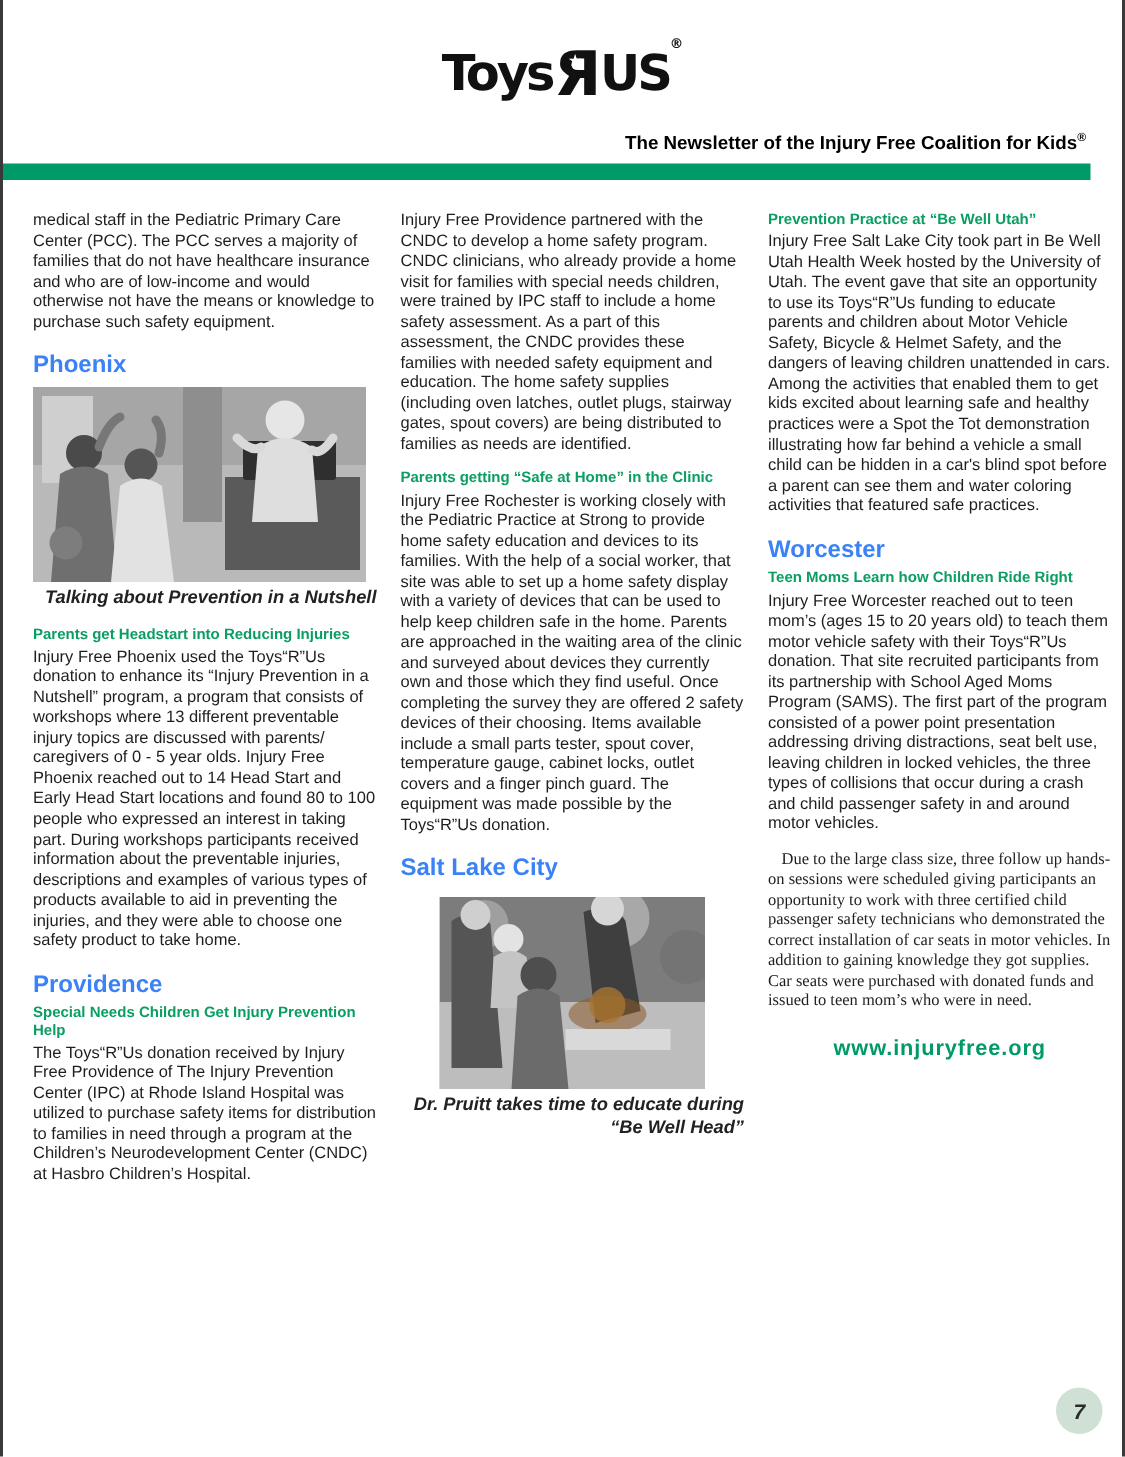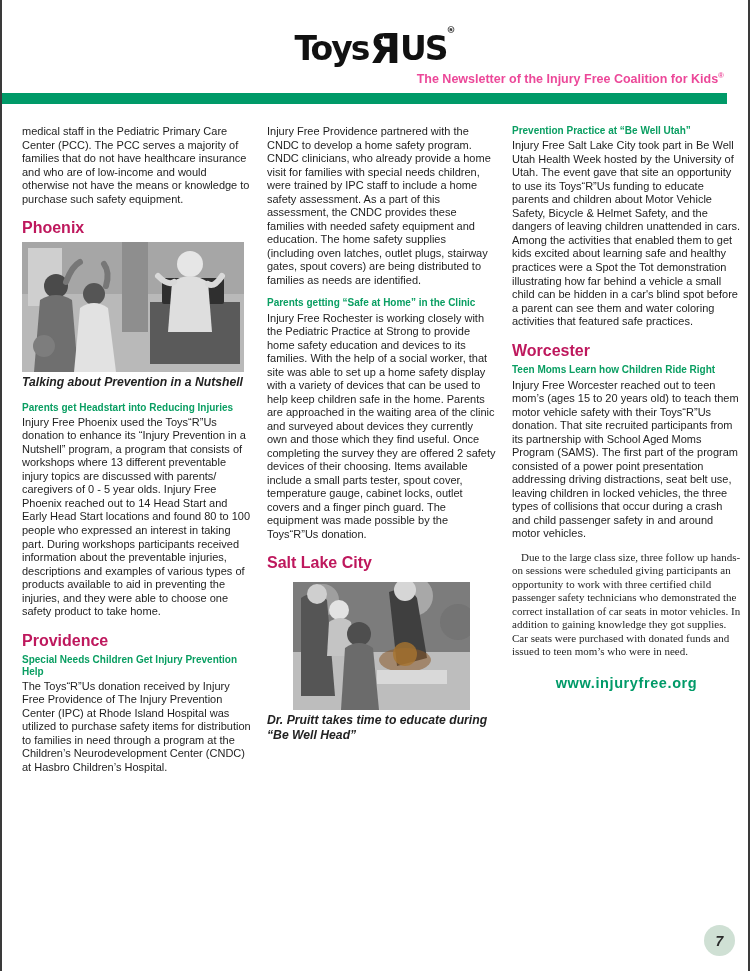--- a/index.html
+++ b/index.html
@@ -41,22 +41,22 @@
     font-size:11px;
     color:#fff;
     letter-spacing:0;
   }
   .logo .logo-reg{font-size:9px;vertical-align:top;letter-spacing:0;}
   .tagline{
     text-align:right;
     padding-right:26px;
     font-weight:bold;
     font-size:12.5px;
-    margin-top:4px;
-    color:#ec4899;
+    margin-top:20px;
+    color:#000000;
   }
   .tagline sup{font-size:8px;}
   .green-bar{
     height:11px;
     width:727px;
     background:#009a68;
     margin-top:7px;
   }
 
   
@@ -68,21 +68,21 @@
   }
   .col{width:229px;flex:0 0 229px;}
   p.body{
     font-size:11px;
     line-height:1.23;
     margin:0 0 10px 0;
     text-align:left;
   }
   p.indent{text-indent:9px;font-family:Liberation Serif, serif;}
   h2.city{
-    color:#be185d;
+    color:#3b82f6;
     font-size:16px;
     line-height:1.05;
     margin:14px 0 5px 0;
     font-weight:bold;
   }
   h3.sub{
     color:#0a9e62;
     font-size:10px;
     line-height:1.12;
     margin:0 0 3px 0;
@@ -94,21 +94,21 @@
     overflow:hidden;
     background:#c7c7c7;
     margin:4px 0 3px 0;
   }
   .photo svg{display:block;}
   .photo1{width:222px;height:130px;}
   .photo2{width:177px;height:128px;margin:10px auto 3px auto;}
   .caption{
     font-style:italic;
     font-weight:bold;
-    text-align:left;
+    text-align:right;
     font-size:12.2px;
     line-height:1.2;
     color:#222;
     margin:0 0 12px 0;
   }
   
   .website{
     display:block;
     text-align:center;
     color:#009a68;

